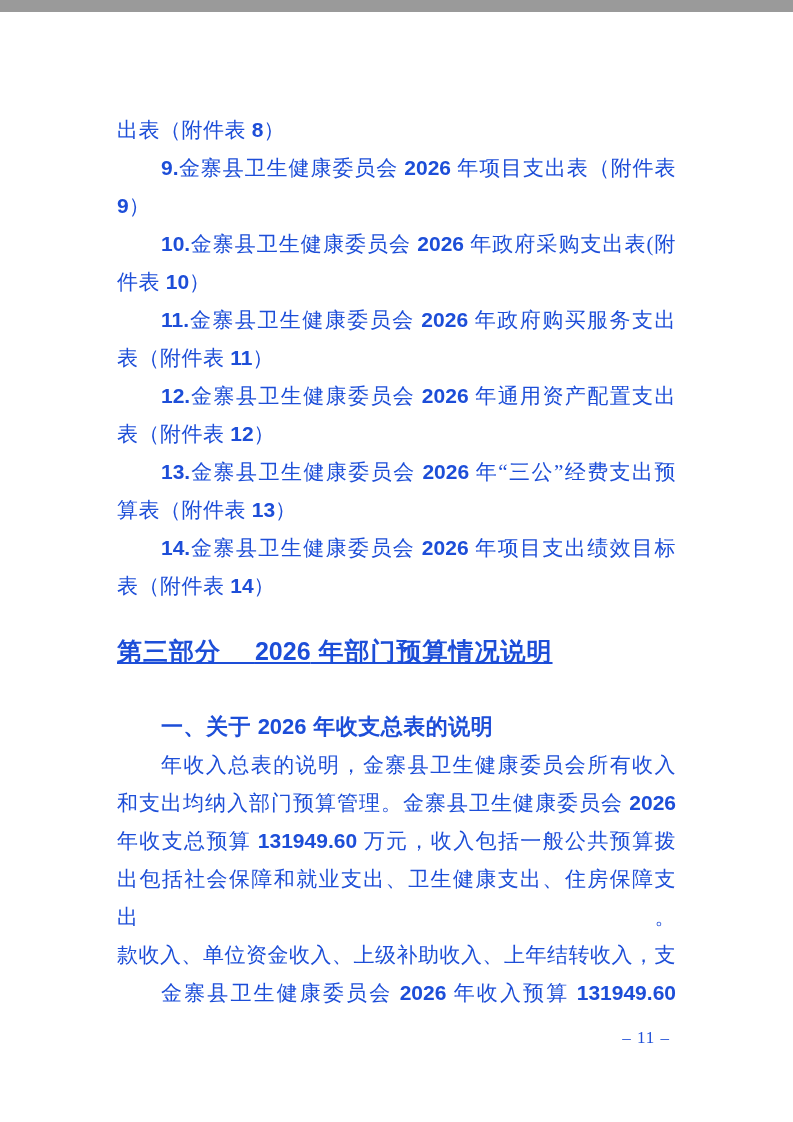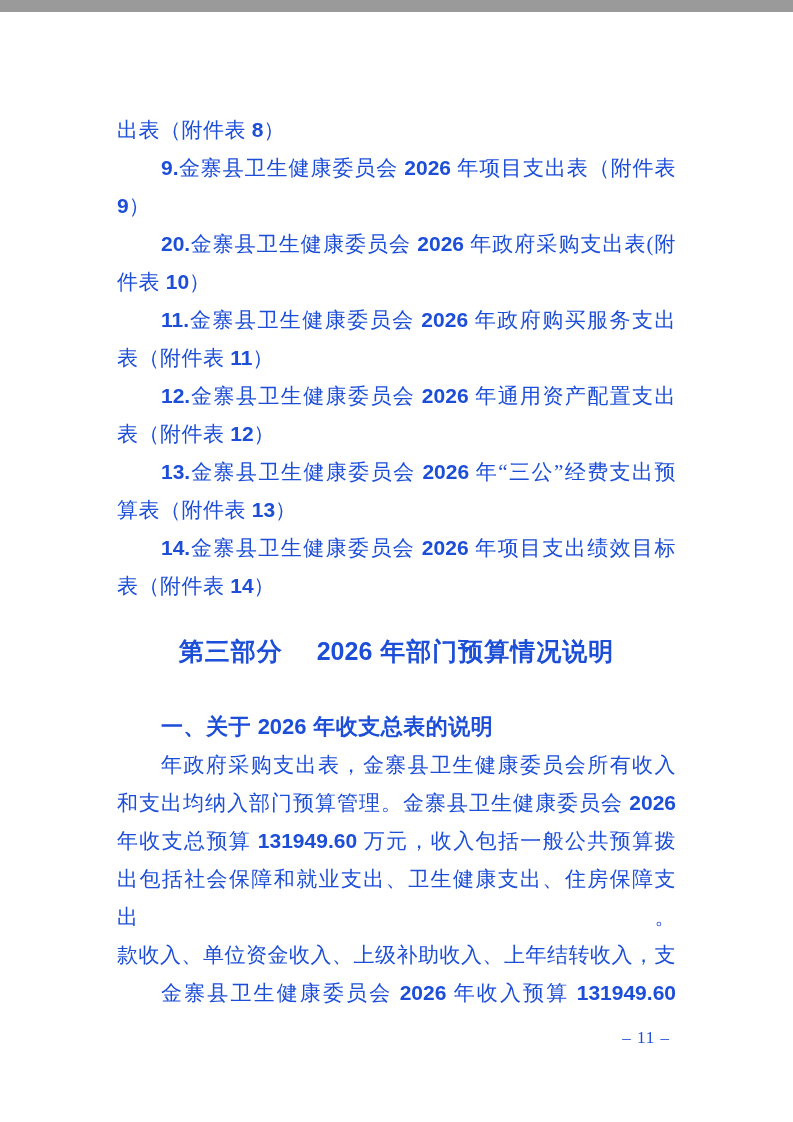--- a/index.html
+++ b/index.html
@@ -36,24 +36,24 @@
     font-weight:700;
     font-size:22px;
     line-height:38px;
     letter-spacing:0.5px;
   }
   .part-heading{
     font-family:"Liberation Sans","DejaVu Sans",sans-serif;
     font-weight:700;
     font-size:25px;
     line-height:44px;
-    text-align:center;
     letter-spacing:1px;
     margin-top:24px;
     margin-bottom:0;
+    text-decoration:underline;
   }
   .after-part{ margin-top:35px; }
   
   .digits{
     font-family:"Liberation Sans","DejaVu Sans",sans-serif;
     font-weight:700;
     letter-spacing:0;
   }
   .page-number{
     position:absolute;
@@ -68,37 +68,37 @@
 </head>
 <body>
 
 <div class="page">
   <div class="content">
 
     <div>
       <div class="t autonum">出表（附件表 <span class="digits">8</span>）</div>
       <div class="t autonum ind fill"><span class="digits">9.</span>金寨县卫生健康委员会 <span class="digits">2026</span> 年项目支出表（附件表</div>
       <div class="t autonum"><span class="digits">9</span>）</div>
-      <div class="t autonum ind fill"><span class="digits">20.</span>金寨县卫生健康委员会 <span class="digits">2026</span> 年政府采购支出表(附</div>
+      <div class="t autonum ind fill"><span class="digits">10.</span>金寨县卫生健康委员会 <span class="digits">2026</span> 年政府采购支出表(附</div>
       <div class="t autonum">件表 <span class="digits">10</span>）</div>
       <div class="t autonum ind fill"><span class="digits">11.</span>金寨县卫生健康委员会 <span class="digits">2026</span> 年政府购买服务支出</div>
       <div class="t autonum">表（附件表 <span class="digits">11</span>）</div>
       <div class="t autonum ind fill"><span class="digits">12.</span>金寨县卫生健康委员会 <span class="digits">2026</span> 年通用资产配置支出</div>
       <div class="t autonum">表（附件表 <span class="digits">12</span>）</div>
       <div class="t autonum ind fill"><span class="digits">13.</span>金寨县卫生健康委员会 <span class="digits">2026</span> 年“三公”经费支出预</div>
       <div class="t autonum">算表（附件表 <span class="digits">13</span>）</div>
       <div class="t autonum ind fill"><span class="digits">14.</span>金寨县卫生健康委员会 <span class="digits">2026</span> 年项目支出绩效目标</div>
       <div class="t autonum">表（附件表 <span class="digits">14</span>）</div>
     </div>
 
     <div class="part-heading autonum">第三部分　 <span class="digits">2026</span> 年部门预算情况说明</div>
 
     <div class="hsec autonum ind after-part">一、关于 <span class="digits">2026</span> 年收支总表的说明</div>
     <div>
-      <div class="t autonum ind fill">年政府采购支出表，金寨县卫生健康委员会所有收入</div>
+      <div class="t autonum ind fill">年收入总表的说明，金寨县卫生健康委员会所有收入</div>
       <div class="t autonum fill">和支出均纳入部门预算管理。金寨县卫生健康委员会 <span class="digits">2026</span></div>
       <div class="t autonum fill">年收支总预算 <span class="digits">131949.60</span> 万元，收入包括一般公共预算拨</div>
       <div class="t autonum fill">出包括社会保障和就业支出、卫生健康支出、住房保障支出。</div>
       <div class="t autonum fill">款收入、单位资金收入、上级补助收入、上年结转收入，支</div>
     </div>
 
     <div>
       <div class="t autonum ind fill">金寨县卫生健康委员会 <span class="digits">2026</span> 年收入预算 <span class="digits">131949.60</span></div>
     </div>
 

